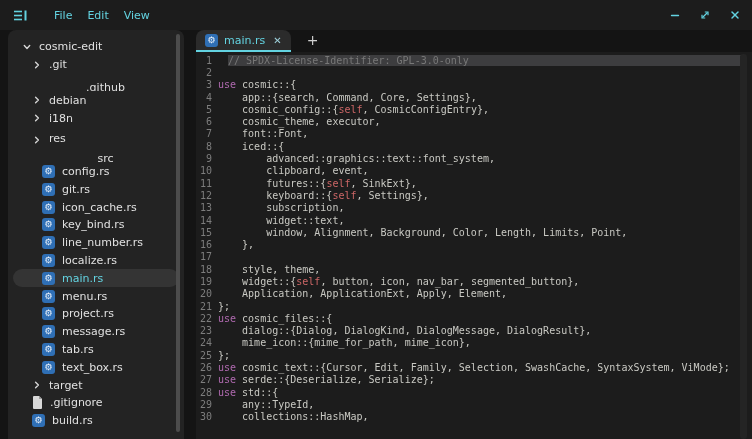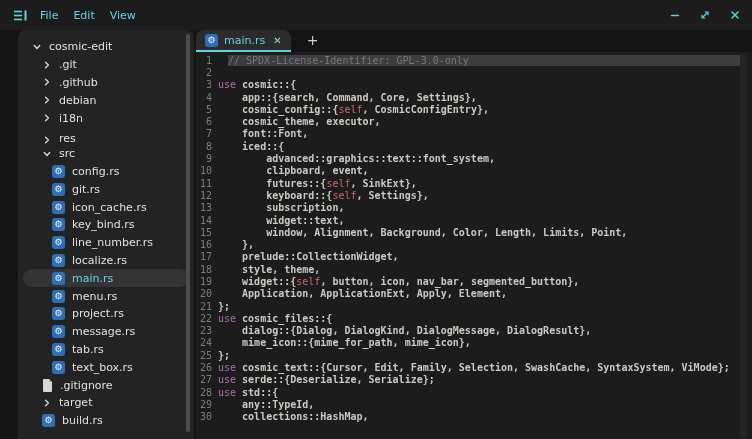--- a/index.html
+++ b/index.html
@@ -7,28 +7,28 @@
     width:752px;height:439px;overflow:hidden;position:relative;
     background:#141414;
     font-family:"DejaVu Sans","Liberation Sans",sans-serif;
     -webkit-font-smoothing:antialiased;
   }
   .topbar{
     position:absolute;left:0;top:0;width:752px;height:30px;
     background:#1c1c1c;display:flex;align-items:center;
   }
   .menu-toggle{margin-left:12px;width:16px;height:14px;display:flex;align-items:center;justify-content:center;cursor:pointer;}
-  .menus{display:flex;gap:15px;margin-left:12px;text-align:right;}
+  .menus{display:flex;gap:15px;margin-left:26px;text-align:right;}
   .menus span{color:#63d3e1;font-size:11px;cursor:pointer;}
   .spacer{flex:1;}
   .win-controls{display:flex;gap:16px;margin-right:10px;align-items:center;}
   .win-controls .wc{width:14px;height:14px;display:flex;align-items:center;justify-content:center;cursor:pointer;}
 
   .sidebar{
-    position:absolute;left:18px;top:30px;width:176px;height:409px;
+    position:absolute;left:8px;top:30px;width:176px;height:409px;
     background:#232323;border-radius:8px 8px 0 0;padding-top:8px;box-sizing:border-box;
   }
   .trow{
     height:17.8px;display:flex;align-items:center;gap:7px;
     font-size:11px;color:#e0e0e0;border-radius:9px;margin:0 5px;box-sizing:border-box;
     cursor:pointer;white-space:nowrap;overflow:hidden;
   }
   .trow.sel{background:#343434;}
   .trow.sel .tlabel{color:#63d3e1;}
   .ric{
@@ -59,21 +59,21 @@
     font-family:"DejaVu Sans Mono","Liberation Mono",monospace;font-size:10px;
     padding:2px 10px 0 2px;box-sizing:border-box;
   }
   .cl{display:flex;height:12.3px;align-items:center;}
   .ln{flex:0 0 14px;text-align:right;color:#7d7d7d;margin-right:6px;user-select:none;}
   .lc{white-space:pre;flex:1;}
   .cl.sel .lc{background:#3d3d3f;margin-left:10px;}
   .c-kw{color:#b06ab0;}
   .c-red{color:#cc6666;}
   .c-comment{color:#787878;}
-  .c-fg{color:#c9c9c3;font-weight:bold;}
+  .c-fg{color:#c9c9c3;}
   .ed-scroll{
     position:absolute;right:5px;top:2px;bottom:0;width:7px;
     background:#242424;border-radius:3px;
   }
 </style>
 </head>
 <body>
 
 <div class="app">
 
@@ -121,21 +121,21 @@
             <polyline points="2.3,3.6 5,6.4 7.7,3.6" fill="none" stroke="#d6d6d6" stroke-width="1.4" stroke-linecap="round" stroke-linejoin="round"></polyline>
           </svg>
           <span class="tlabel">cosmic-edit</span>
         </div>
         <div class="trow" style="padding-left: 19px;">
           <svg width="10" height="10" viewBox="0 0 10 10">
             <polyline points="3.6,2.3 6.4,5 3.6,7.7" fill="none" stroke="#d6d6d6" stroke-width="1.4" stroke-linecap="round" stroke-linejoin="round"></polyline>
           </svg>
           <span class="tlabel">.git</span>
         </div>
-        <div class="trow" style="padding-left: 19px;">
+        <div class="trow" style="padding-left: 19px; flex-direction: column;">
           <svg width="10" height="10" viewBox="0 0 10 10">
             <polyline points="3.6,2.3 6.4,5 3.6,7.7" fill="none" stroke="#d6d6d6" stroke-width="1.4" stroke-linecap="round" stroke-linejoin="round"></polyline>
           </svg>
           <span class="tlabel">.github</span>
         </div>
         <div class="trow" style="padding-left: 19px;">
           <svg width="10" height="10" viewBox="0 0 10 10">
             <polyline points="3.6,2.3 6.4,5 3.6,7.7" fill="none" stroke="#d6d6d6" stroke-width="1.4" stroke-linecap="round" stroke-linejoin="round"></polyline>
           </svg>
           <span class="tlabel">debian</span>
@@ -145,21 +145,21 @@
             <polyline points="3.6,2.3 6.4,5 3.6,7.7" fill="none" stroke="#d6d6d6" stroke-width="1.4" stroke-linecap="round" stroke-linejoin="round"></polyline>
           </svg>
           <span class="tlabel">i18n</span>
         </div>
         <div class="trow" style="padding-left: 19px; align-items: flex-end;">
           <svg width="10" height="10" viewBox="0 0 10 10">
             <polyline points="3.6,2.3 6.4,5 3.6,7.7" fill="none" stroke="#d6d6d6" stroke-width="1.4" stroke-linecap="round" stroke-linejoin="round"></polyline>
           </svg>
           <span class="tlabel">res</span>
         </div>
-        <div class="trow" style="padding-left: 19px;">
+        <div class="trow" style="padding-left: 19px; flex-direction: column;">
           <svg width="10" height="10" viewBox="0 0 10 10">
             <polyline points="2.3,3.6 5,6.4 7.7,3.6" fill="none" stroke="#d6d6d6" stroke-width="1.4" stroke-linecap="round" stroke-linejoin="round"></polyline>
           </svg>
           <span class="tlabel">src</span>
         </div>
         <div class="trow" style="padding-left: 29px;">
           <span class="ric">⚙</span>
           <span class="tlabel">config.rs</span>
         </div>
         <div class="trow" style="padding-left: 29px;">
@@ -198,33 +198,33 @@
           <span class="ric">⚙</span>
           <span class="tlabel">message.rs</span>
         </div>
         <div class="trow" style="padding-left: 29px;">
           <span class="ric">⚙</span>
           <span class="tlabel">tab.rs</span>
         </div>
         <div class="trow" style="padding-left: 29px;">
           <span class="ric">⚙</span>
           <span class="tlabel">text_box.rs</span>
+        </div>
+        <div class="trow" style="padding-left: 19px;">
+          <svg width="10" height="10" viewBox="0 0 10 10">
+            <polyline points="3.6,2.3 6.4,5 3.6,7.7" fill="none" stroke="#d6d6d6" stroke-width="1.4" stroke-linecap="round" stroke-linejoin="round"></polyline>
+          </svg>
+          <span class="tlabel">target</span>
         </div>
         <div class="trow" style="padding-left: 19px;">
           <svg width="11" height="13" viewBox="0 0 11 13">
             <path d="M2,0 h5 l3,3 v9 a1,1 0 0 1 -1,1 h-7 a1,1 0 0 1 -1,-1 v-11 a1,1 0 0 1 1,-1 z" fill="#d8d8d8"></path>
             <path d="M7,0 l3,3 h-3 z" fill="#9a9a9a"></path>
           </svg>
           <span class="tlabel">.gitignore</span>
-        </div>
-        <div class="trow" style="padding-left: 19px;">
-          <svg width="10" height="10" viewBox="0 0 10 10">
-            <polyline points="3.6,2.3 6.4,5 3.6,7.7" fill="none" stroke="#d6d6d6" stroke-width="1.4" stroke-linecap="round" stroke-linejoin="round"></polyline>
-          </svg>
-          <span class="tlabel">target</span>
         </div>
         <div class="trow" style="padding-left: 19px;">
           <span class="ric">⚙</span>
           <span class="tlabel">build.rs</span>
         </div>
       </div>
     <div class="sb-scroll"></div>
   </aside>
 
   <main class="main">
@@ -297,21 +297,20 @@
           <div class="cl">
             <span class="ln">15</span>
             <span class="lc"><span class="c-fg">        window, Alignment, Background, Color, Length, Limits, Point,</span></span>
           </div>
           <div class="cl">
             <span class="ln">16</span>
             <span class="lc"><span class="c-fg">    },</span></span>
           </div>
           <div class="cl">
             <span class="ln">17</span>
-            <span class="lc"><span class="c-fg">    prelude::CollectionWidget,</span></span>
           </div>
           <div class="cl">
             <span class="ln">18</span>
             <span class="lc"><span class="c-fg">    style, theme,</span></span>
           </div>
           <div class="cl">
             <span class="ln">19</span>
             <span class="lc"><span class="c-fg">    widget::{</span><span class="c-red">self</span><span class="c-fg">, button, icon, nav_bar, segmented_button},</span></span>
           </div>
           <div class="cl">

